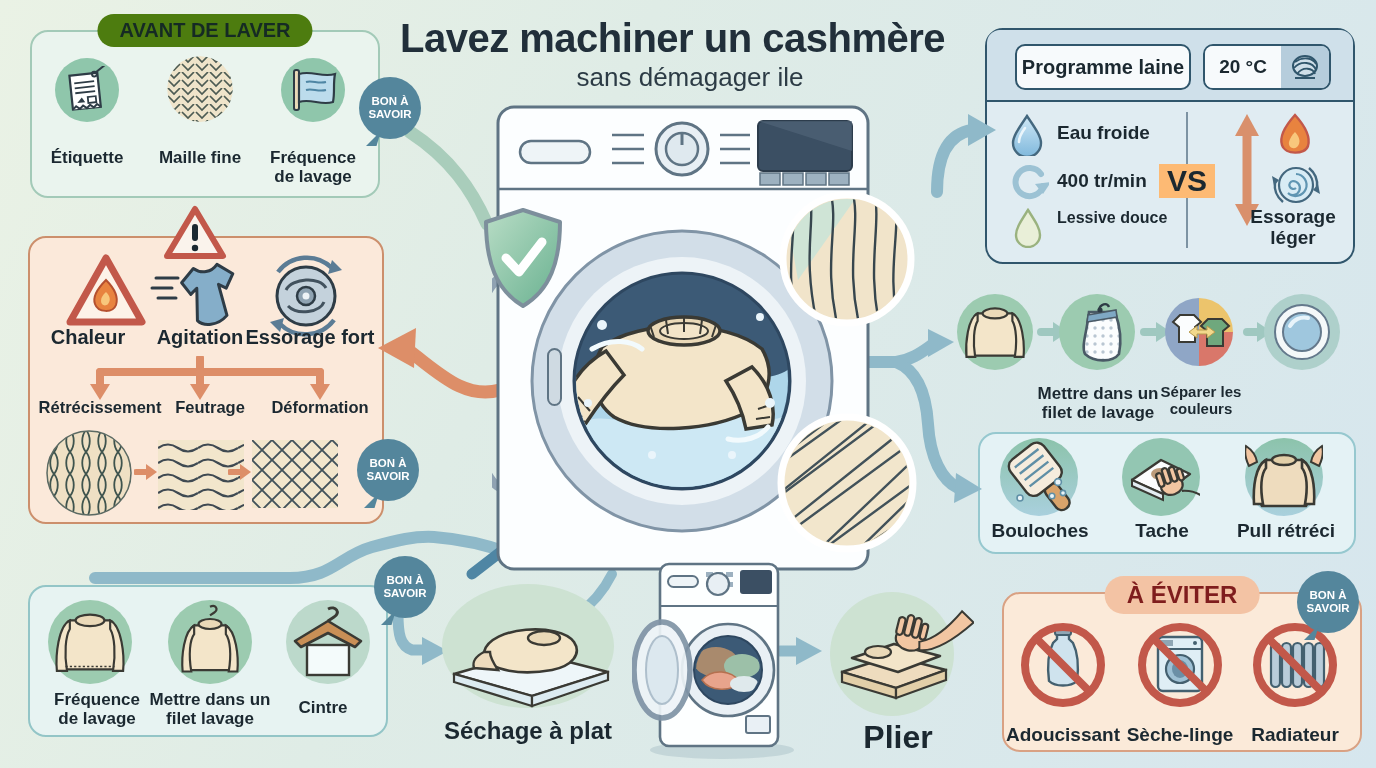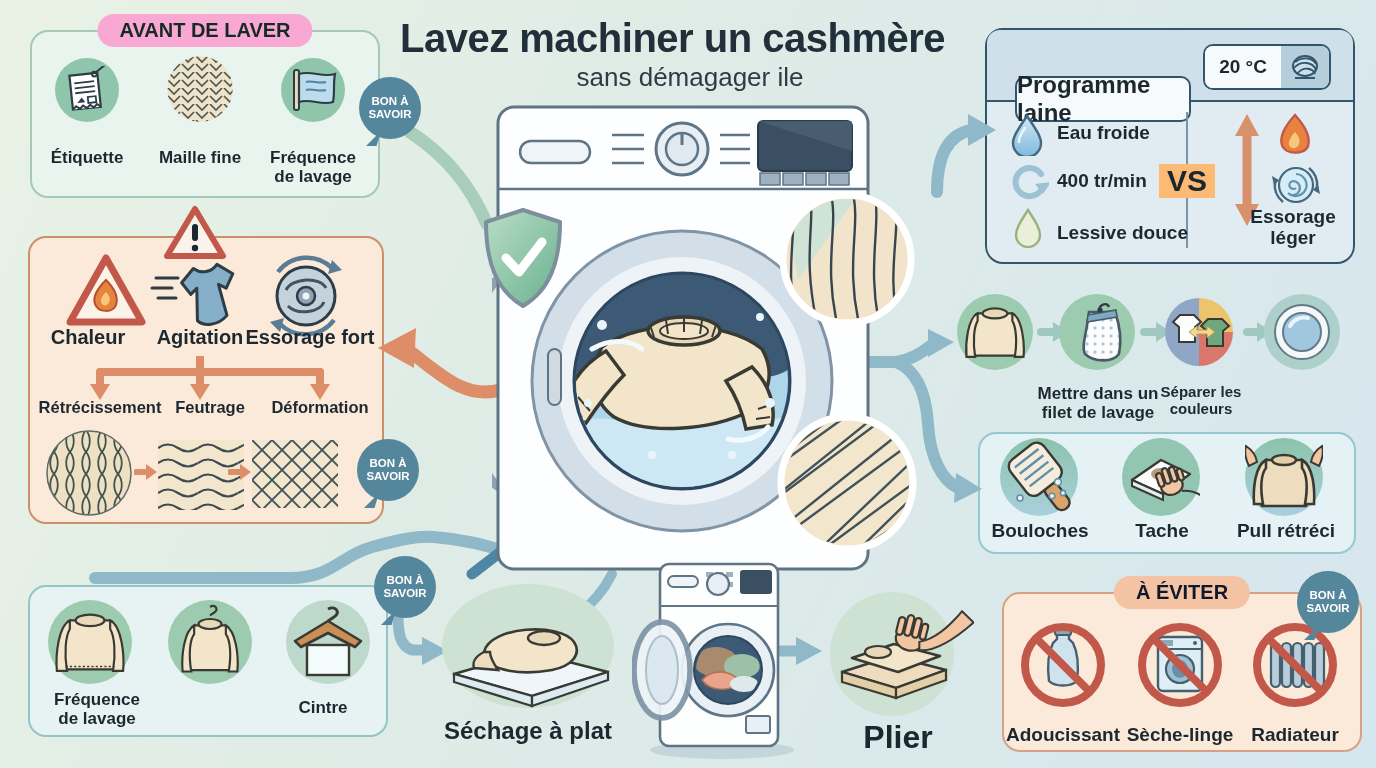--- a/index.html
+++ b/index.html
@@ -17,21 +17,21 @@
   .badge:after{content:"";position:absolute;bottom:-7px;left:7px;width:15px;height:15px;
     background:#54869c;clip-path:polygon(0 100%,100% 0,70% 100%);}
   .circ{position:absolute;border-radius:50%;display:flex;align-items:center;justify-content:center;z-index:2;}
   svg{display:block;}
   .z2{z-index:2;} .z3{z-index:3;}
   .title-main{position:absolute;left:400px;top:16px;width:580px;text-align:left;
     font-size:40px;font-weight:800;color:#212f3a;letter-spacing:-0.5px;z-index:2;}
   .title-sub{position:absolute;left:400px;top:62px;width:580px;text-align:center;
     font-size:26px;font-weight:400;color:#2c3b45;z-index:2;}
   .btn{position:absolute;border:2.5px solid #30566c;border-radius:10px;background:#f7fafc;
-    display:flex;align-items:center;justify-content:center;font-weight:700;font-size:24px;color:#1b2830;margin-top:32px;}
+    display:flex;align-items:center;justify-content:center;font-weight:700;font-size:20px;color:#1b2830;}
 </style>
 </head>
 <body>
 
 <div id="stage">
 
 <svg width="0" height="0" aria-hidden="true">
   <defs>
     <pattern id="patHerr" width="14" height="16" patternUnits="userSpaceOnUse">
       <rect width="14" height="16" fill="#efe4ca"></rect>
@@ -112,21 +112,21 @@
 
 <div class="title-main">Lavez machiner un cashmère</div>
 <div class="title-sub">sans démagager ile</div>
 
 <div class="badge" style="left:359px;top:77px">BON À SAVOIR</div>
 <div class="badge" style="left:357px;top:439px">BON À SAVOIR</div>
 <div class="badge" style="left:374px;top:556px">BON À SAVOIR</div>
 <div class="badge" style="left:1297px;top:571px">BON À SAVOIR</div>
 
 <div class="box" style="left:30px;top:30px;width:346px;height:164px;background:#eaf4ee;border:2px solid #a3cab8">
-  <div class="pill" style="background:#f9a8d4;color:#152a24">AVANT DE LAVER</div>
+  <div class="pill" style="background:#4d7c0f;color:#152a24">AVANT DE LAVER</div>
 </div>
 <div class="circ" style="left:55px;top:58px;width:64px;height:64px;background:#8fc6ab">
   <svg width="48" height="48" viewBox="0 0 48 48">
         <g transform="rotate(-6 24 24)">
     <rect x="8" y="8" width="28" height="34" fill="#fff" stroke="#2e3c46" stroke-width="2.2"></rect>
     <path d="M8 42 l3.5 -3 3.5 3 3.5 -3 3.5 3 3.5 -3 3.5 3 3.5 -3 3.5 3" fill="#fff" stroke="#2e3c46" stroke-width="2"></path>
     <path d="M12 16 H32 M12 21 H32 M12 26 H32" stroke="#2e3c46" stroke-width="1.8"></path>
     <rect x="24" y="31" width="8" height="6" fill="none" stroke="#2e3c46" stroke-width="1.8"></rect>
     <path d="M13 36 l5 -5 3 5 Z" fill="#2e3c46"></path>
     <circle cx="33" cy="9" r="2.4" fill="none" stroke="#2e3c46" stroke-width="2"></circle>
@@ -235,20 +235,21 @@
       </svg>
 </div>
 <div class="circ" style="left:286px;top:600px;width:84px;height:84px;background:#bcd9cb">
   <svg width="78" height="74" viewBox="0 0 78 74">
     <path d="M39 4 C47 0 52 8 45 12 L39 16" fill="none" stroke="#3a3a34" stroke-width="3"></path>
     <path d="M39 16 L72 36 L66 42 L39 28 L12 42 L6 36 Z" fill="#c98f56" stroke="#3a3a34" stroke-width="2.6" stroke-linejoin="round"></path>
     <rect x="18" y="40" width="42" height="30" fill="#f4fbfb" stroke="#3a3a34" stroke-width="2.4"></rect>
       </svg>
 </div>
 <div class="lbl" style="left:42px;top:690px;width:110px;font-size:17px">Fréquence de lavage</div>
+<div class="lbl" style="left:148px;top:690px;width:124px;font-size:17px">Mettre dans un filet lavage</div>
 <div class="lbl" style="left:278px;top:698px;width:90px;font-size:17px">Cintre</div>
 
 <svg class="abs z2" style="left:492px;top:103px" width="382" height="472">
   <ellipse cx="14" cy="280" rx="36" ry="106" fill="none" stroke="#8fa2b2" stroke-width="9"></ellipse>
   <rect x="6" y="4" width="370" height="462" rx="16" fill="#fcfeff" stroke="#5f7484" stroke-width="3"></rect>
   <line x1="6" y1="86" x2="376" y2="86" stroke="#5f7484" stroke-width="2.5"></line>
   <rect x="28" y="38" width="70" height="22" rx="11" fill="#eef4f7" stroke="#5f7484" stroke-width="2.5"></rect>
   <g stroke="#5f7484" stroke-width="2.5">
         <path d="M120 32 H152 M120 46 H152 M120 60 H152 M228 32 H258 M228 46 H258 M228 60 H258"></path>
       </g>
@@ -349,21 +350,21 @@
   </svg>
   <div class="lbl" style="left:70px;top:92px;width:140px;font-size:19px;text-align:left">Eau froide</div>
   <svg class="abs" style="left:20px;top:130px" width="42" height="42">
     <path d="M34 14 A14 14 0 1 0 36 26" fill="none" stroke="#9cc2d4" stroke-width="6" stroke-linecap="round"></path>
     <polygon points="28,24 44,22 36,34" fill="#9cc2d4"></polygon>
   </svg>
   <div class="lbl" style="left:70px;top:140px;width:140px;font-size:19px;text-align:left">400 tr/min</div>
   <svg class="abs" style="left:24px;top:178px" width="34" height="40">
     <path d="M17 2 C24 13 29 20 29 27 A12 12 0 0 1 5 27 C5 20 10 13 17 2 Z" fill="#e9efd8" stroke="#9ab27f" stroke-width="2.4"></path>
   </svg>
-  <div class="lbl" style="left:70px;top:192px;width:150px;font-size:19px;text-align:left">Lessive douce</div>
+  <div class="lbl" style="left:70px;top:179px;width:150px;font-size:16px;text-align:left">Lessive douce</div>
   <div class="abs" style="left:199px;top:82px;width:2px;height:136px;background:#7d93a3"></div>
   <div class="lbl" style="left:172px;top:134px;width:56px;font-size:30px;font-weight:800;background:#fdba74">VS</div>
   <svg class="abs" style="left:244px;top:80px" width="32" height="120">
     <path d="M16 22 V98" stroke="#d9906c" stroke-width="9" stroke-linecap="round"></path>
     <polygon points="4,26 16,4 28,26" fill="#d9906c"></polygon>
         <polygon points="4,94 16,116 28,94" fill="#d9906c"></polygon>
   </svg>
   <svg class="abs" style="left:286px;top:82px" width="44" height="46">
     <path d="M22 3 C32 14 38 24 35 34 C32 43 12 43 9 33 C6 24 13 13 22 3 Z" fill="#e8833f" stroke="#c2584a" stroke-width="2.4"></path>
     <path d="M22 20 C27 25 28 31 24 35 C20 38 15 35 16 30 C17 26 19 23 22 20 Z" fill="#f8c77c"></path>
@@ -466,21 +467,21 @@
         <path d="M38 -34 C32 -30 28 -24 27 -18 L35 -14 C38 -20 40 -27 38 -34 Z"></path>
           </g>
     </g>
   </svg>
 </div>
 <div class="lbl" style="left:980px;top:520px;width:120px;font-size:19px">Bouloches</div>
 <div class="lbl" style="left:1102px;top:520px;width:120px;font-size:19px">Tache</div>
 <div class="lbl" style="left:1224px;top:520px;width:124px;font-size:19px">Pull rétréci</div>
 
 <div class="box" style="left:1002px;top:592px;width:356px;height:156px;background:#fbead9;border:2.5px solid #d9a183">
-  <div class="pill" style="background:#f3c3a4;color:#0f172a;font-size:20px">À ÉVITER</div>
+  <div class="pill" style="background:#f3c3a4;color:#7f1d1d;font-size:24px">À ÉVITER</div>
 </div>
 <svg class="abs z2" style="left:1017px;top:619px" width="92" height="92">
   <path d="M40 20 V12 H52 V20 L56 24 C60 32 62 46 60 62 C54 68 38 68 32 62 C30 46 32 32 36 24 Z" fill="#cfe3ee" stroke="#44606f" stroke-width="2.4"></path>
   <rect x="38" y="8" width="16" height="8" rx="2" fill="#8fa6b4" stroke="#44606f" stroke-width="2"></rect>
   <circle cx="46" cy="46" r="38" fill="none" stroke="#c2584a" stroke-width="8"></circle>
   <line x1="19" y1="19" x2="73" y2="73" stroke="#c2584a" stroke-width="8"></line>
 </svg>
 <svg class="abs z2" style="left:1134px;top:619px" width="92" height="92">
   <rect x="24" y="18" width="44" height="54" rx="5" fill="#dfeef5" stroke="#44606f" stroke-width="2.4"></rect>
   <line x1="24" y1="30" x2="68" y2="30" stroke="#44606f" stroke-width="2"></line>

